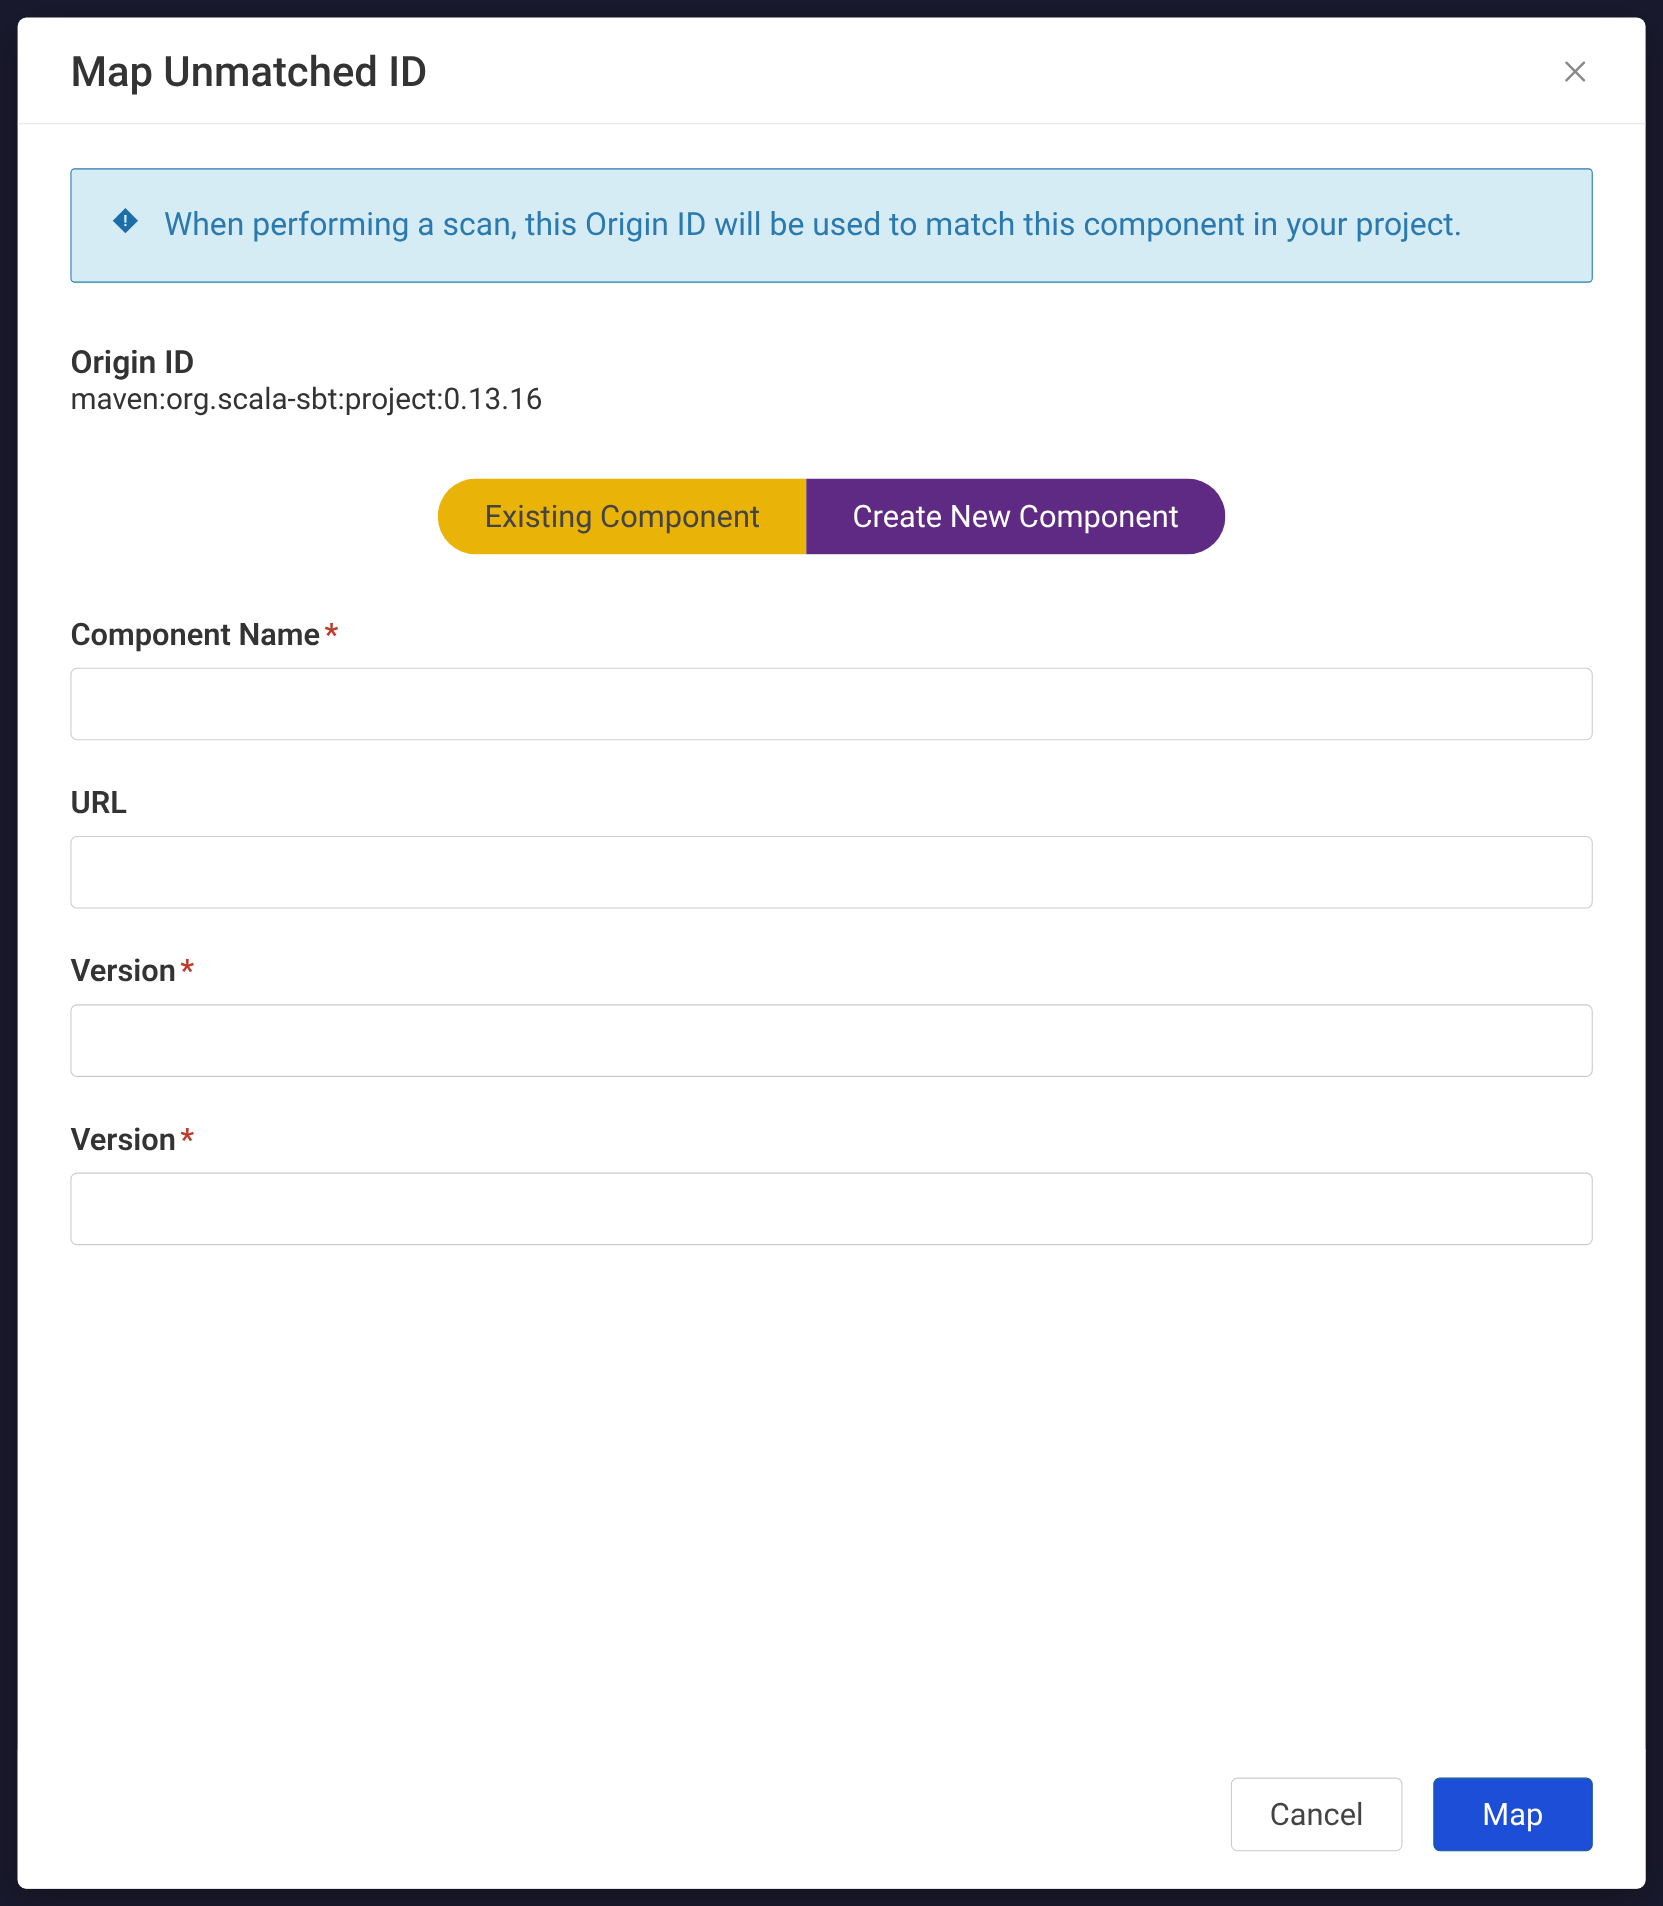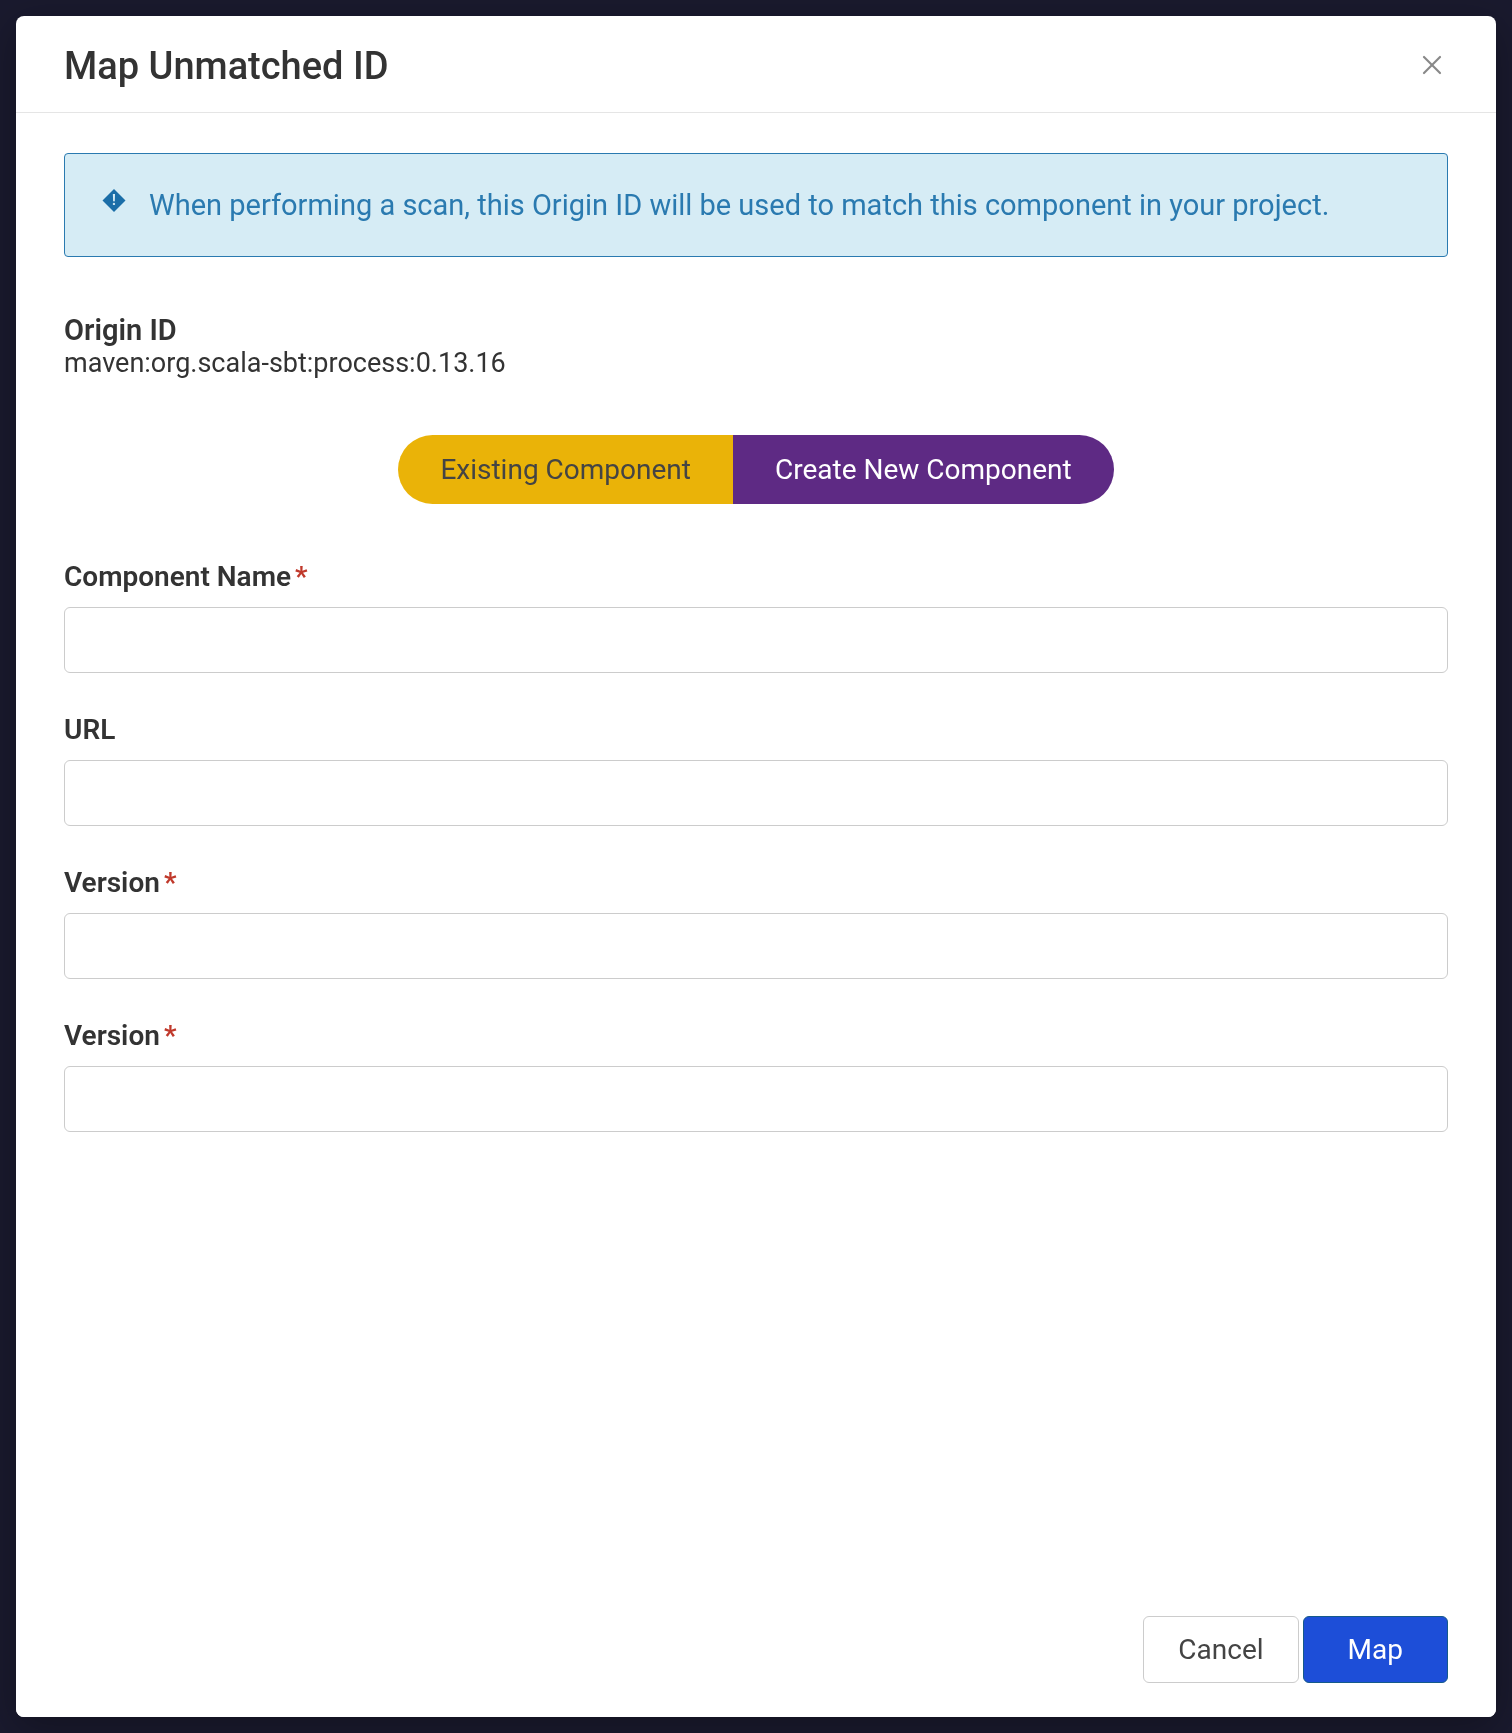--- a/index.html
+++ b/index.html
@@ -181,21 +181,21 @@
 }
 
 textarea.form-input {
   height: 170px;
   resize: both;
 }
 
 .modal-footer {
   display: flex;
   justify-content: flex-end;
-  gap: 4px;
+  gap: 28px;
   padding: 26px 48px 34px 48px;
   background: #fff;
 }
 
 .btn {
   border-radius: 6px;
   padding: 16px 34px;
   font-size: 28px;
   cursor: pointer;
   font-family: inherit;
@@ -240,21 +240,21 @@
           <span class="info-icon">
             <svg width="26" height="26" viewBox="0 0 24 24">
               <rect x="12" y="1" width="15" height="15" transform="rotate(45 12 1)" fill="#1b6ea8"></rect>
               <text x="12" y="16" text-anchor="middle" font-size="13" fill="#d6ecf5" font-weight="bold">!</text>
             </svg>
           </span>
           <div class="info-text">When performing a scan, this Origin ID will be used to match this component in your project.</div>
         </div>
 
         <div class="section-label">Origin ID</div>
-        <div class="origin-value">maven:org.scala-sbt:process:0.13.16</div>
+        <div class="origin-value">maven:org.scala-sbt:project:0.13.16</div>
 
         <div class="toggle-group">
           <div class="toggle-pill">
             <button class="toggle-btn inactive">Existing Component</button>
             <button class="toggle-btn active">Create New Component</button>
           </div>
         </div>
 
         <div class="form-group">
           <label class="form-label">

